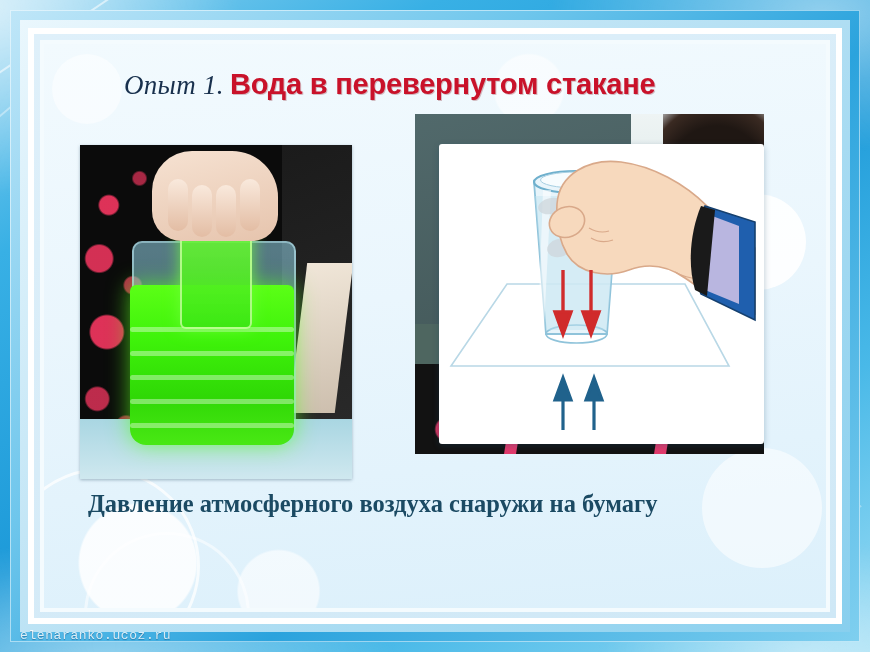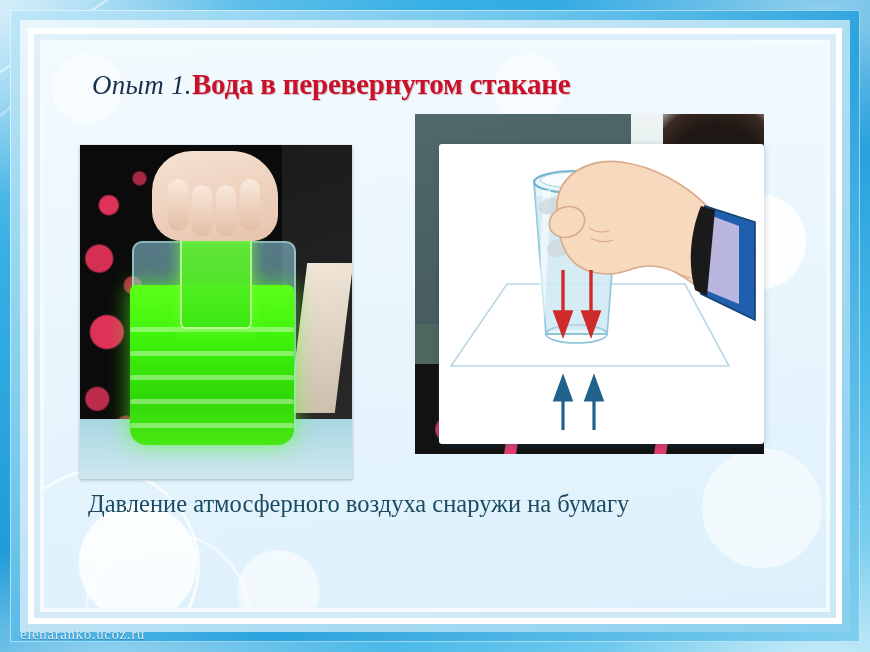--- a/index.html
+++ b/index.html
@@ -58,25 +58,26 @@
   .bub-ring{border:3px solid rgba(255,255,255,.75);background:transparent;}
 
   
   .title{
     position:absolute;left:48px;top:24px;white-space:nowrap;
   }
   .title .exp{
     font-family:"Liberation Serif", serif;
     font-style:italic;font-size:27px;color:#18304d;
     letter-spacing:.3px;
+    margin-left:32px;
   }
   .title .main{
-    font-family:Liberation Serif, serif;
+    font-family:Liberation Sans, sans-serif;
     font-weight:bold;font-size:29px;color:#c9122a;
-    letter-spacing:-.2px;margin-left:0;
+    letter-spacing:-.2px;margin-left:6px;
     text-shadow:1px 1px 0 rgba(120,0,10,.25);
   }
 
   
   .photo-left{
     position:absolute;left:36px;top:101px;width:272px;height:334px;
     background:#0d0d0d;overflow:hidden;
     box-shadow:0 1px 3px rgba(20,60,90,.35);
   }
   .pl-bg{position:absolute;inset:0;background:#0b0b0b;}
@@ -150,27 +151,27 @@
     box-shadow:0 2px 6px rgba(25,70,100,.3);
     overflow:hidden;
   }
 
   
   .caption{
     position:absolute;left:44px;top:444px;width:690px;
     font-family:"Liberation Serif", serif;
     font-size:24.5px;line-height:1.33;color:#1b4a63;
   }
-  .caption div{white-space:nowrap;}
+  .caption div{white-space:nowrap;font-weight:bold;}
 
   
   .watermark{
     position:absolute;left:20px;bottom:9px;
-    font-family:Liberation Serif, serif;
-    font-size:15px;letter-spacing:.6px;
+    font-family:Liberation Mono, monospace;
+    font-size:13px;letter-spacing:.6px;
     color:rgba(255,255,255,.82);
     text-shadow:0 1px 1px rgba(0,70,120,.5);
   }
 </style>
 </head>
 <body>
 
 <div class="slide">
 
   <div class="frame-outer">

